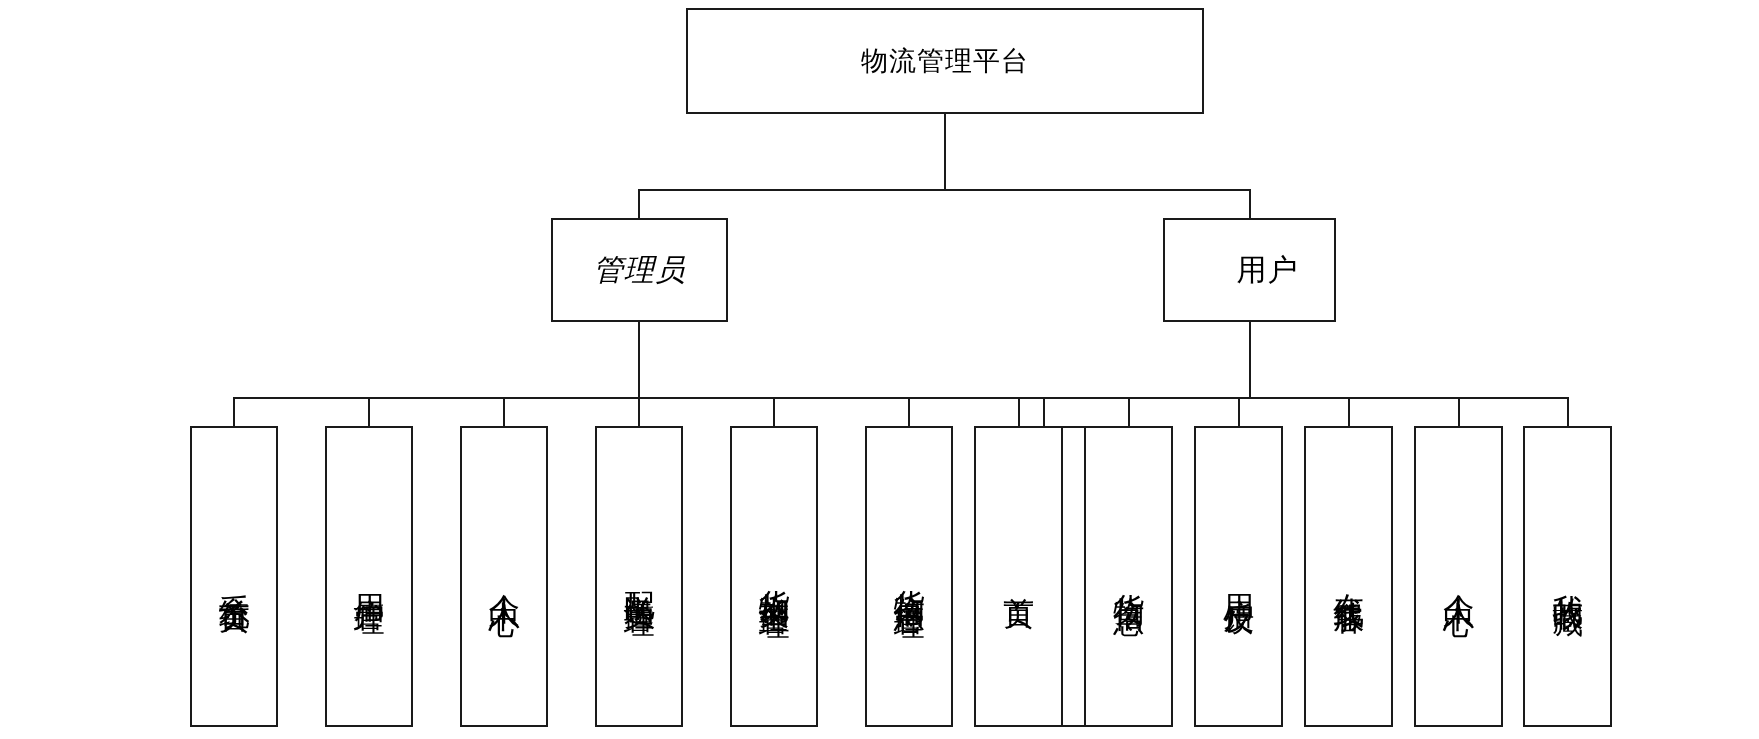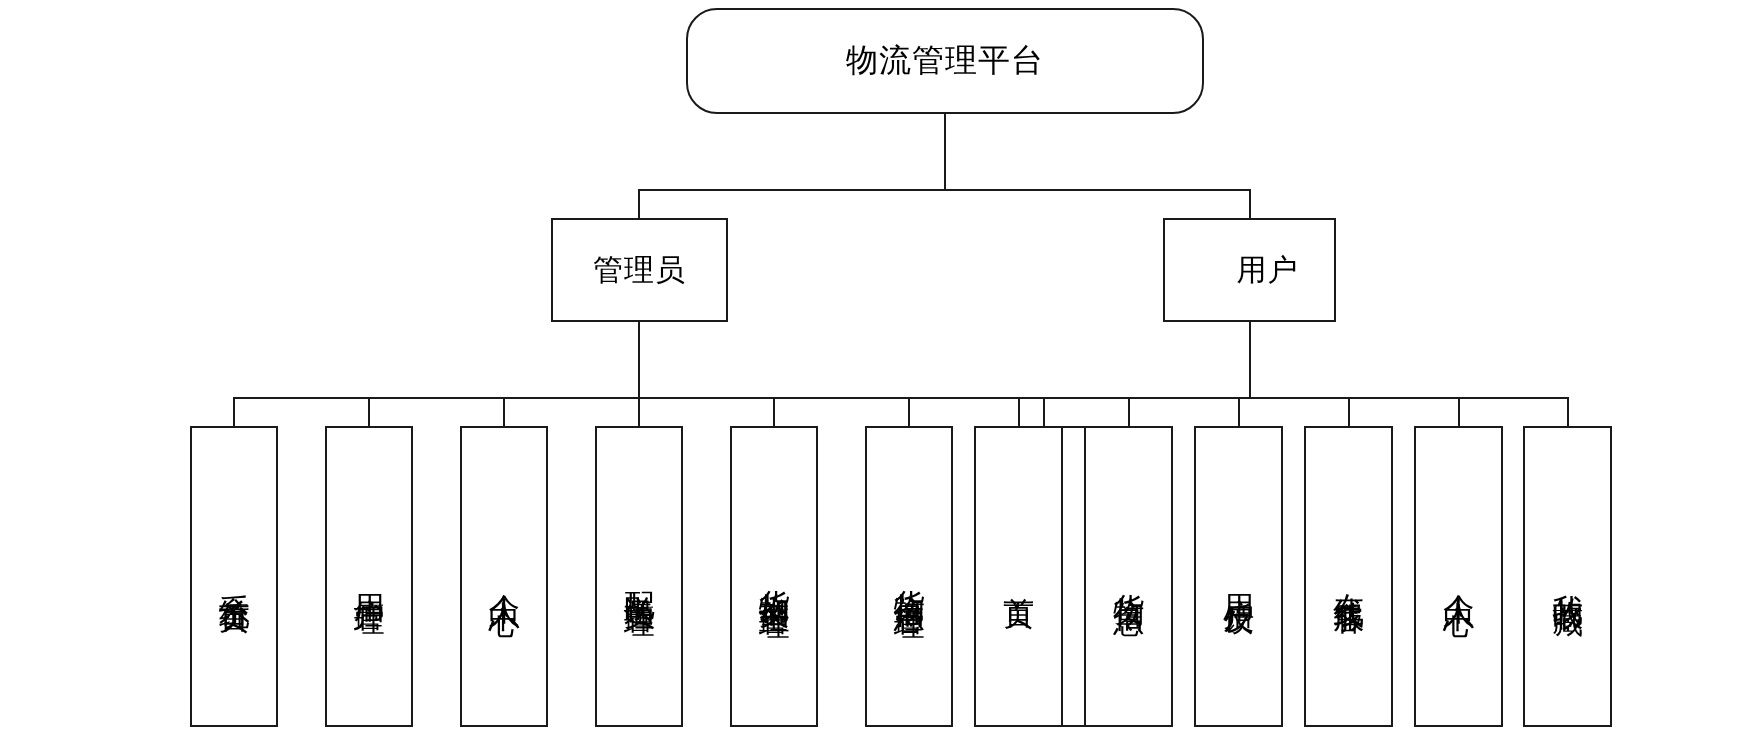--- a/index.html
+++ b/index.html
@@ -24,23 +24,22 @@
     box-sizing: border-box;
     background: #ffffff;
     border: 2px solid #1a1a1a;
     display: flex;
     align-items: center;
     justify-content: center;
     color: #000000;
     z-index: 3;
   }
   .node.root {
-    font-size: 32px;
+    font-size: 27px;
     letter-spacing: 1px;
-    border-radius: 31px;
   }
   .node.branch {
     font-size: 30px;
     letter-spacing: 1px;
   }
   .node.leaf {
     font-size: 31px;
     writing-mode: vertical-rl;
     text-orientation: upright;
     line-height: 1.08;
@@ -75,21 +74,21 @@
     <span>物流管理平台</span>
   </div>
 
   <div class="vline" style="left:944px; top:114px; height:76px;"></div>
 
   <div class="hline" style="left:639px; top:189px; width:611px;"></div>
 
   <div class="vline" style="left:638px; top:189px; height:30px;"></div>
   <div class="vline" style="left:1249px; top:189px; height:30px;"></div>
 
-  <div class="node branch" style="left:551px; top:218px; width:177px; height:104px;">
+  <div class="node branch" style="left:551px; top:218px; width:177px; height:104px;font-style:italic;">
     <span>管理员</span>
   </div>
 
   <div class="node branch" style="left:1163px; top:218px; width:173px; height:104px;padding-left:36px;">
     <span>用户</span>
   </div>
 
   <div class="vline" style="left:638px; top:322px; height:76px;"></div>
   <div class="hline" style="left:233px; top:397px; width:810px;"></div>
 

